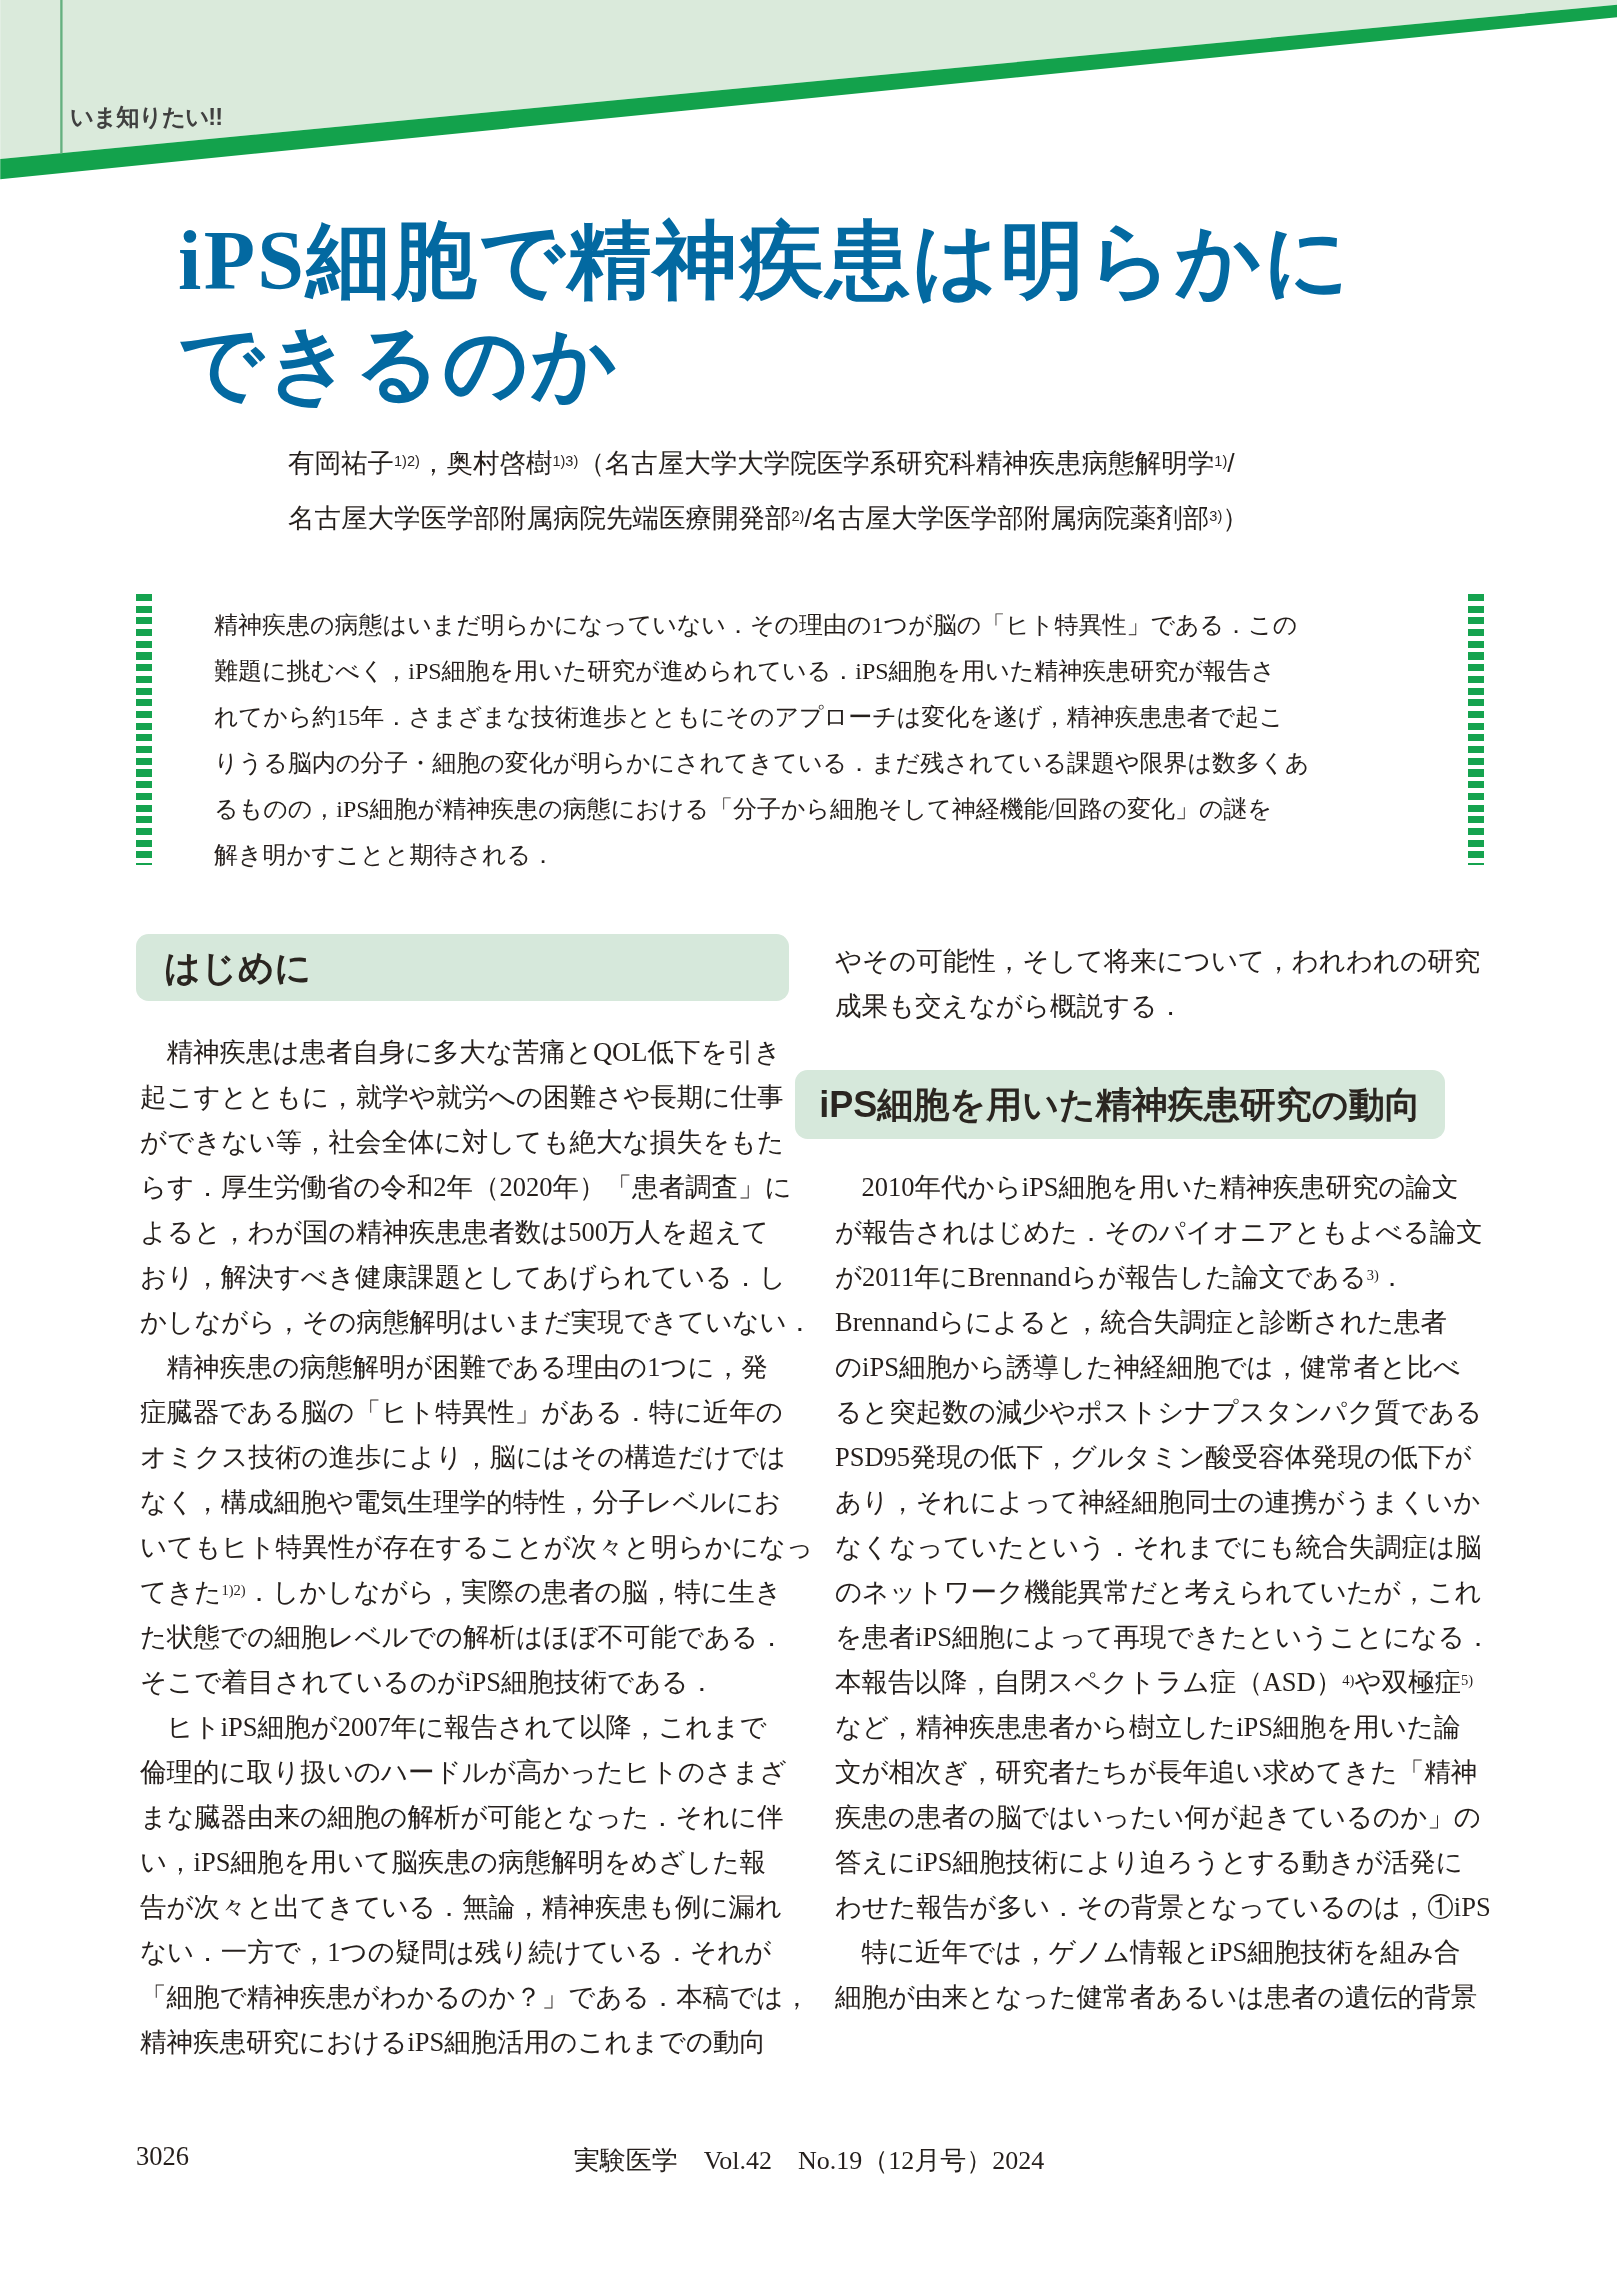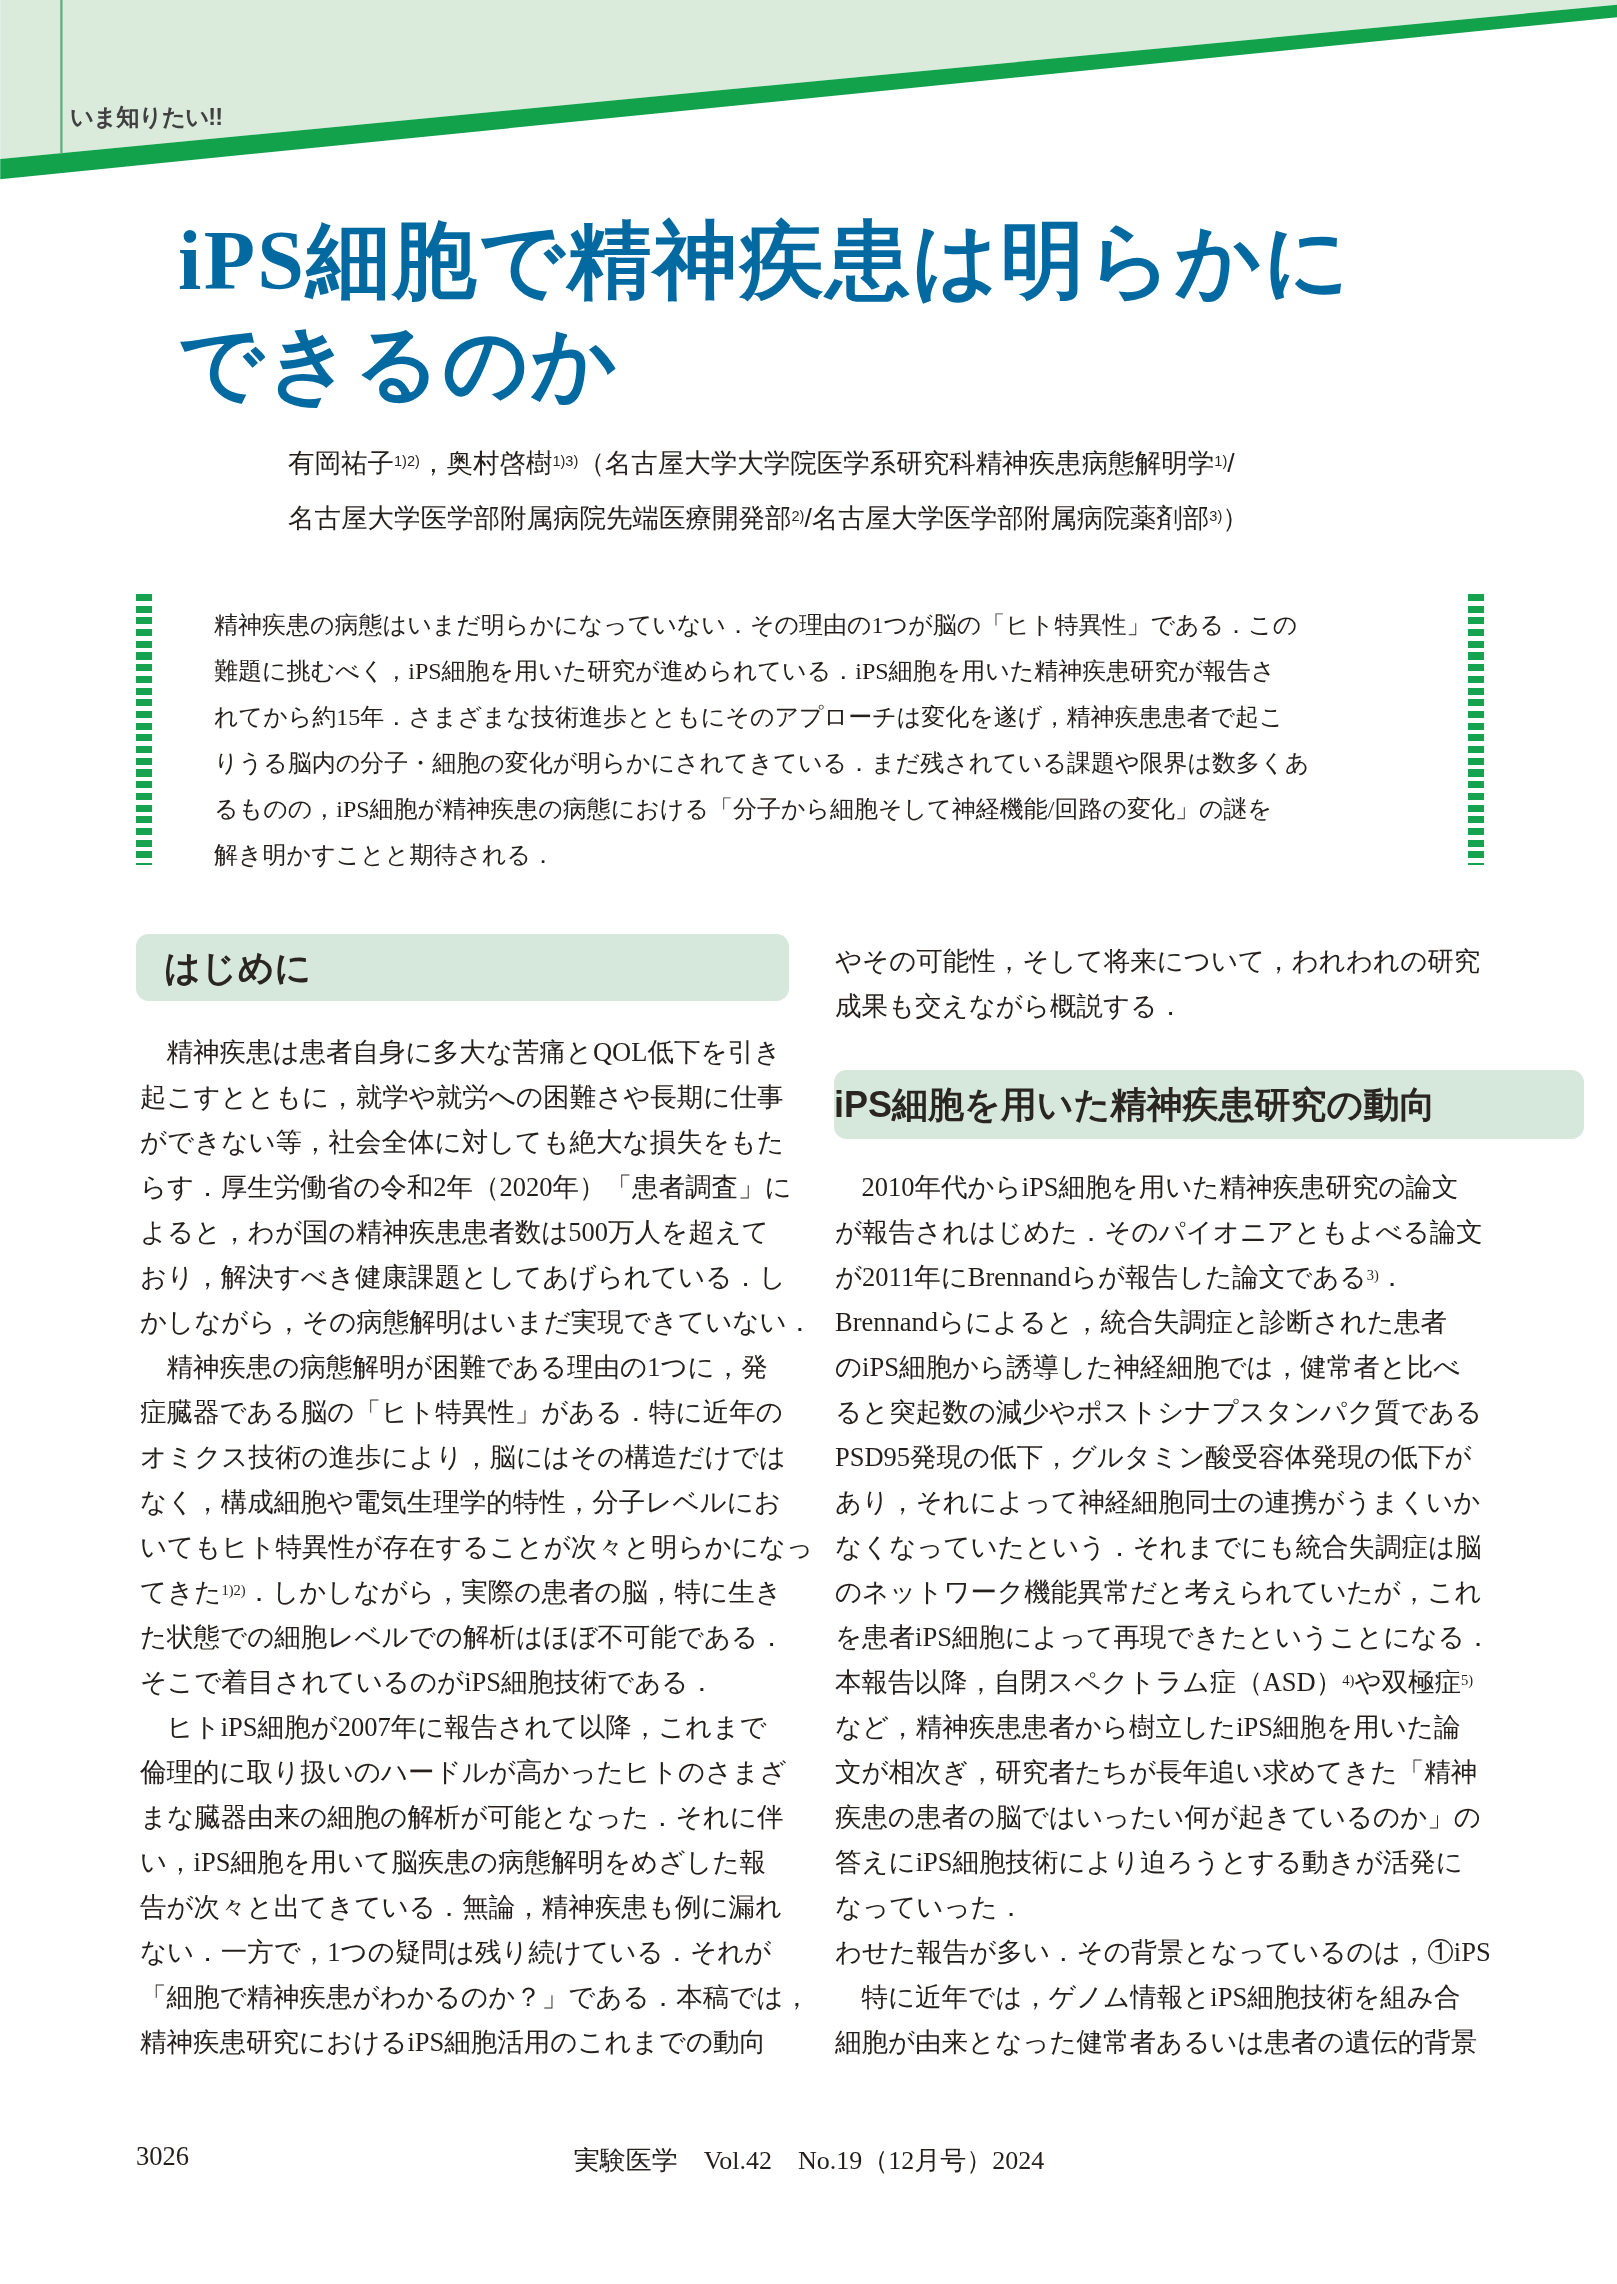--- a/index.html
+++ b/index.html
@@ -37,21 +37,21 @@
     position:absolute;left:78px;top:7.8px;width:1213px;
     font-family:Liberation Serif, serif;font-size:24px;
   }
   .abstract-text .line{height:46px;line-height:46px;white-space:nowrap;}
   .h-box{
     position:absolute;background:var(--box,#d6e8db);border-radius:12.5px;
     font-family:"Liberation Sans","DejaVu Sans",sans-serif;
     font-weight:700;font-size:36px;color:#2a2520;
   }
   .h-box.h1box{left:136px;top:934px;width:653px;height:67px;line-height:67px;padding-left:28px;box-sizing:border-box;}
-  .h-box.h2box{left:834px;top:1070px;width:750px;height:69px;line-height:69px;}
+  .h-box.h2box{left:795px;top:1070px;width:650px;height:69px;line-height:69px;text-align:center;}
   .body-lines{position:absolute;font-size:26.5px;}
   .body-lines .line{height:45px;line-height:45px;white-space:nowrap;}
   #leftText{left:140px;top:1030px;width:651px;}
   #rightIntro{left:835px;top:939px;width:651px;}
   #rightBody{left:835px;top:1165px;width:651px;}
   sup{font-size:0.55em;vertical-align:top;position:relative;top:-0.15em;letter-spacing:0;text-align:right;}
   .page-number{position:absolute;left:136px;top:2141px;font-size:26.5px;}
   .journal-ref{position:absolute;left:0;top:2143px;width:100%;text-align:center;font-size:26px;}
 </style>
 </head>
@@ -139,21 +139,20 @@
       <div class="line">PSD95発現の低下，グルタミン酸受容体発現の低下が</div>
       <div class="line">あり，それによって神経細胞同士の連携がうまくいか</div>
       <div class="line">なくなっていたという．それまでにも統合失調症は脳</div>
       <div class="line">のネットワーク機能異常だと考えられていたが，これ</div>
       <div class="line">を患者iPS細胞によって再現できたということになる．</div>
       <div class="line">本報告以降，自閉スペクトラム症（ASD）<sup>4)</sup>や双極症<sup>5)</sup></div>
       <div class="line">など，精神疾患患者から樹立したiPS細胞を用いた論</div>
       <div class="line">文が相次ぎ，研究者たちが長年追い求めてきた「精神</div>
       <div class="line">疾患の患者の脳ではいったい何が起きているのか」の</div>
       <div class="line">答えにiPS細胞技術により迫ろうとする動きが活発に</div>
-      <div class="line">なっていった．</div>
       <div class="line">わせた報告が多い．その背景となっているのは，①iPS</div>
       <div class="line">　特に近年では，ゲノム情報とiPS細胞技術を組み合</div>
       <div class="line">細胞が由来となった健常者あるいは患者の遺伝的背景</div>
     </div>
 
   <div class="page-number">3026</div>
 
   <div class="journal-ref">実験医学　Vol.42　No.19（12月号）2024</div>
 
 </div>

